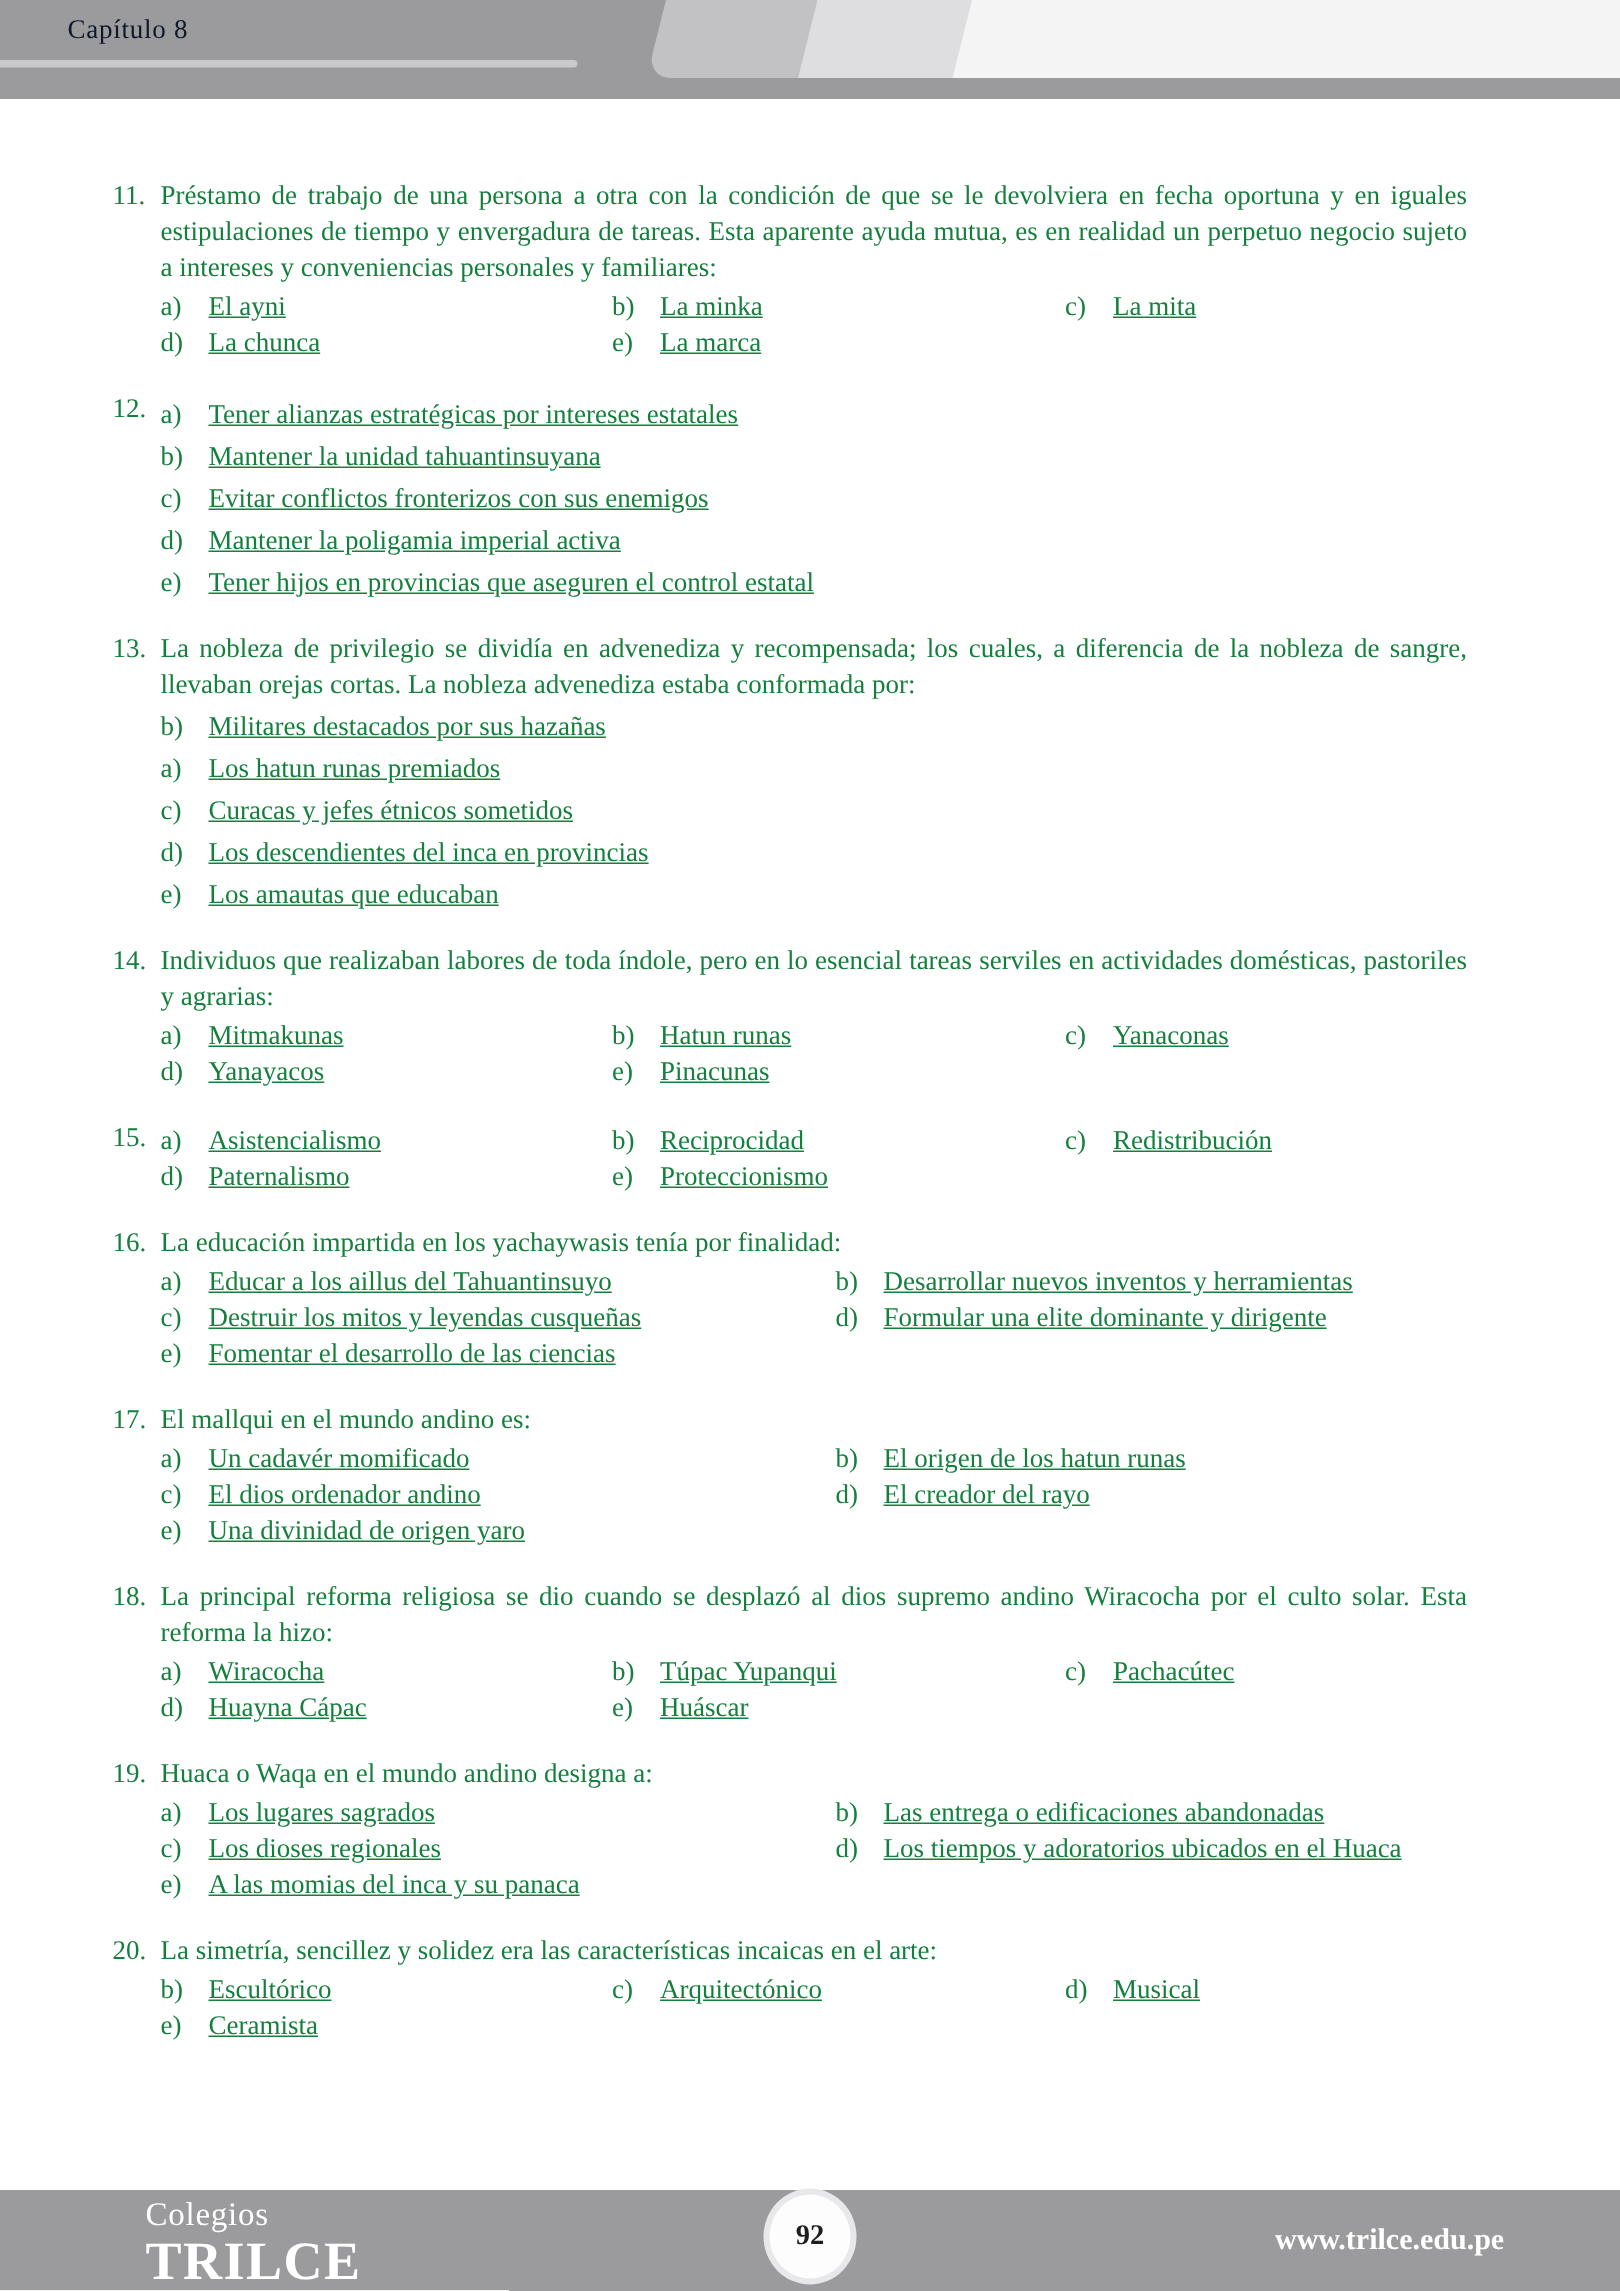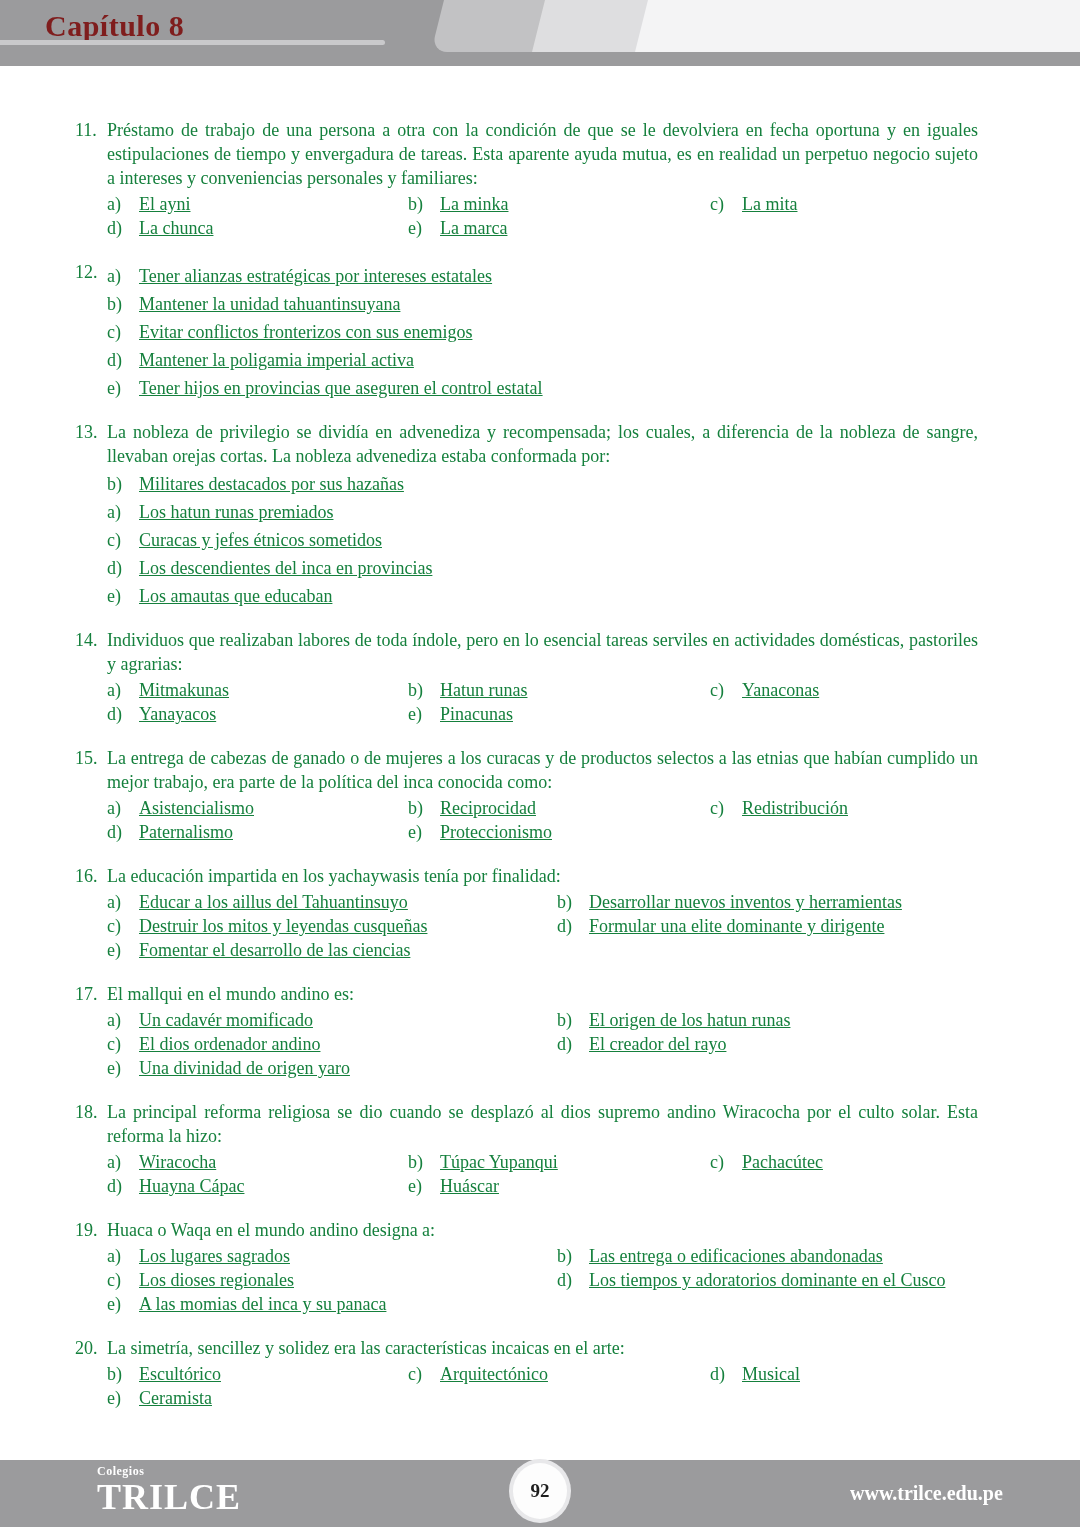--- a/index.html
+++ b/index.html
@@ -17,21 +17,21 @@
   }
   .deco {
     position:absolute; top:0; height:52px;
     transform:skewX(-14deg); transform-origin:0 0;
   }
   .deco1 { left:444px; width:112px; background:#c2c2c4; border-radius:0 0 0 16px; }
   .deco2 { left:545px; width:115px; background:#dedee0; }
   .deco3 { left:648px; width:460px; background:#f4f4f5; }
   .chapter-title {
     position:absolute; left:45px; top:9px;
-    color:#7f1d1d; font-size:30px; font-weight:bold; letter-spacing:0.5px;
+    color:#0f172a; font-size:18px; font-weight:normal; letter-spacing:0.5px;
   }
   .chapter-underline {
     position:absolute; left:0; top:40px; width:385px; height:5px;
     background:#c9c9cb; border-radius:0 3px 3px 0;
   }
 
   
   .content {
     position:absolute; top:118px; left:75px; width:903px;
     color:#15803d; font-size:18px; line-height:24px;
@@ -44,21 +44,21 @@
   .opts-cols2 { display:grid; grid-template-columns:450px auto; }
   .opts-list .opt { margin-top:4px; }
   .olet { display:inline-block; width:32px; }
 
   
   .page-footer {
     position:absolute; left:0; top:1460px; width:1080px; height:67px;
     background:#9b9b9d; color:#ffffff;
   }
   .brand { position:absolute; left:97px; top:5px; line-height:1; }
-  .brand-top { font-size:12px; font-weight:bold; letter-spacing:0.5px; }
+  .brand-top { font-size:22px; font-weight:normal; letter-spacing:0.5px; }
   .brand-name { font-size:36px; font-weight:bold; letter-spacing:1px; margin-top:2px; }
   .page-badge {
     position:absolute; left:513px; top:3px; width:54px; height:56px;
     background:#fdfdfd; border-radius:50%;
     box-shadow:0 0 0 4px #e8e8ea;
     display:flex; align-items:center; justify-content:center;
   }
   .page-badge span { color:#1e1e1e; font-size:19px; font-weight:bold; }
   .site-url {
     position:absolute; left:850px; top:22px;
@@ -126,21 +126,20 @@
             <div class="opt"><span class="olet">b)</span><span class="olab">Hatun runas</span></div>
             <div class="opt"><span class="olet">c)</span><span class="olab">Yanaconas</span></div>
             <div class="opt"><span class="olet">d)</span><span class="olab">Yanayacos</span></div>
             <div class="opt"><span class="olet">e)</span><span class="olab">Pinacunas</span></div>
           </div>
         </div>
       </div>
       <div class="question">
         <div class="qnum">15.</div>
         <div class="qbody">
-          <div class="qtext">La entrega de cabezas de ganado o de mujeres a los curacas y de productos selectos a las etnias que habían cumplido un mejor trabajo, era parte de la política del inca conocida como:</div>
           <div class="opts opts-cols3">
             <div class="opt"><span class="olet">a)</span><span class="olab">Asistencialismo</span></div>
             <div class="opt"><span class="olet">b)</span><span class="olab">Reciprocidad</span></div>
             <div class="opt"><span class="olet">c)</span><span class="olab">Redistribución</span></div>
             <div class="opt"><span class="olet">d)</span><span class="olab">Paternalismo</span></div>
             <div class="opt"><span class="olet">e)</span><span class="olab">Proteccionismo</span></div>
           </div>
         </div>
       </div>
       <div class="question">
@@ -183,21 +182,21 @@
         </div>
       </div>
       <div class="question">
         <div class="qnum">19.</div>
         <div class="qbody">
           <div class="qtext">Huaca o Waqa en el mundo andino designa a:</div>
           <div class="opts opts-cols2">
             <div class="opt"><span class="olet">a)</span><span class="olab">Los lugares sagrados</span></div>
             <div class="opt"><span class="olet">b)</span><span class="olab">Las entrega o edificaciones abandonadas</span></div>
             <div class="opt"><span class="olet">c)</span><span class="olab">Los dioses regionales</span></div>
-            <div class="opt"><span class="olet">d)</span><span class="olab">Los tiempos y adoratorios dominante en el Cusco</span></div>
+            <div class="opt"><span class="olet">d)</span><span class="olab">Los tiempos y adoratorios ubicados en el Huaca</span></div>
             <div class="opt"><span class="olet">e)</span><span class="olab">A las momias del inca y su panaca</span></div>
           </div>
         </div>
       </div>
       <div class="question">
         <div class="qnum">20.</div>
         <div class="qbody">
           <div class="qtext">La simetría, sencillez y solidez era las características incaicas en el arte:</div>
           <div class="opts opts-cols3">
             <div class="opt"><span class="olet">b)</span><span class="olab">Escultórico</span></div>

